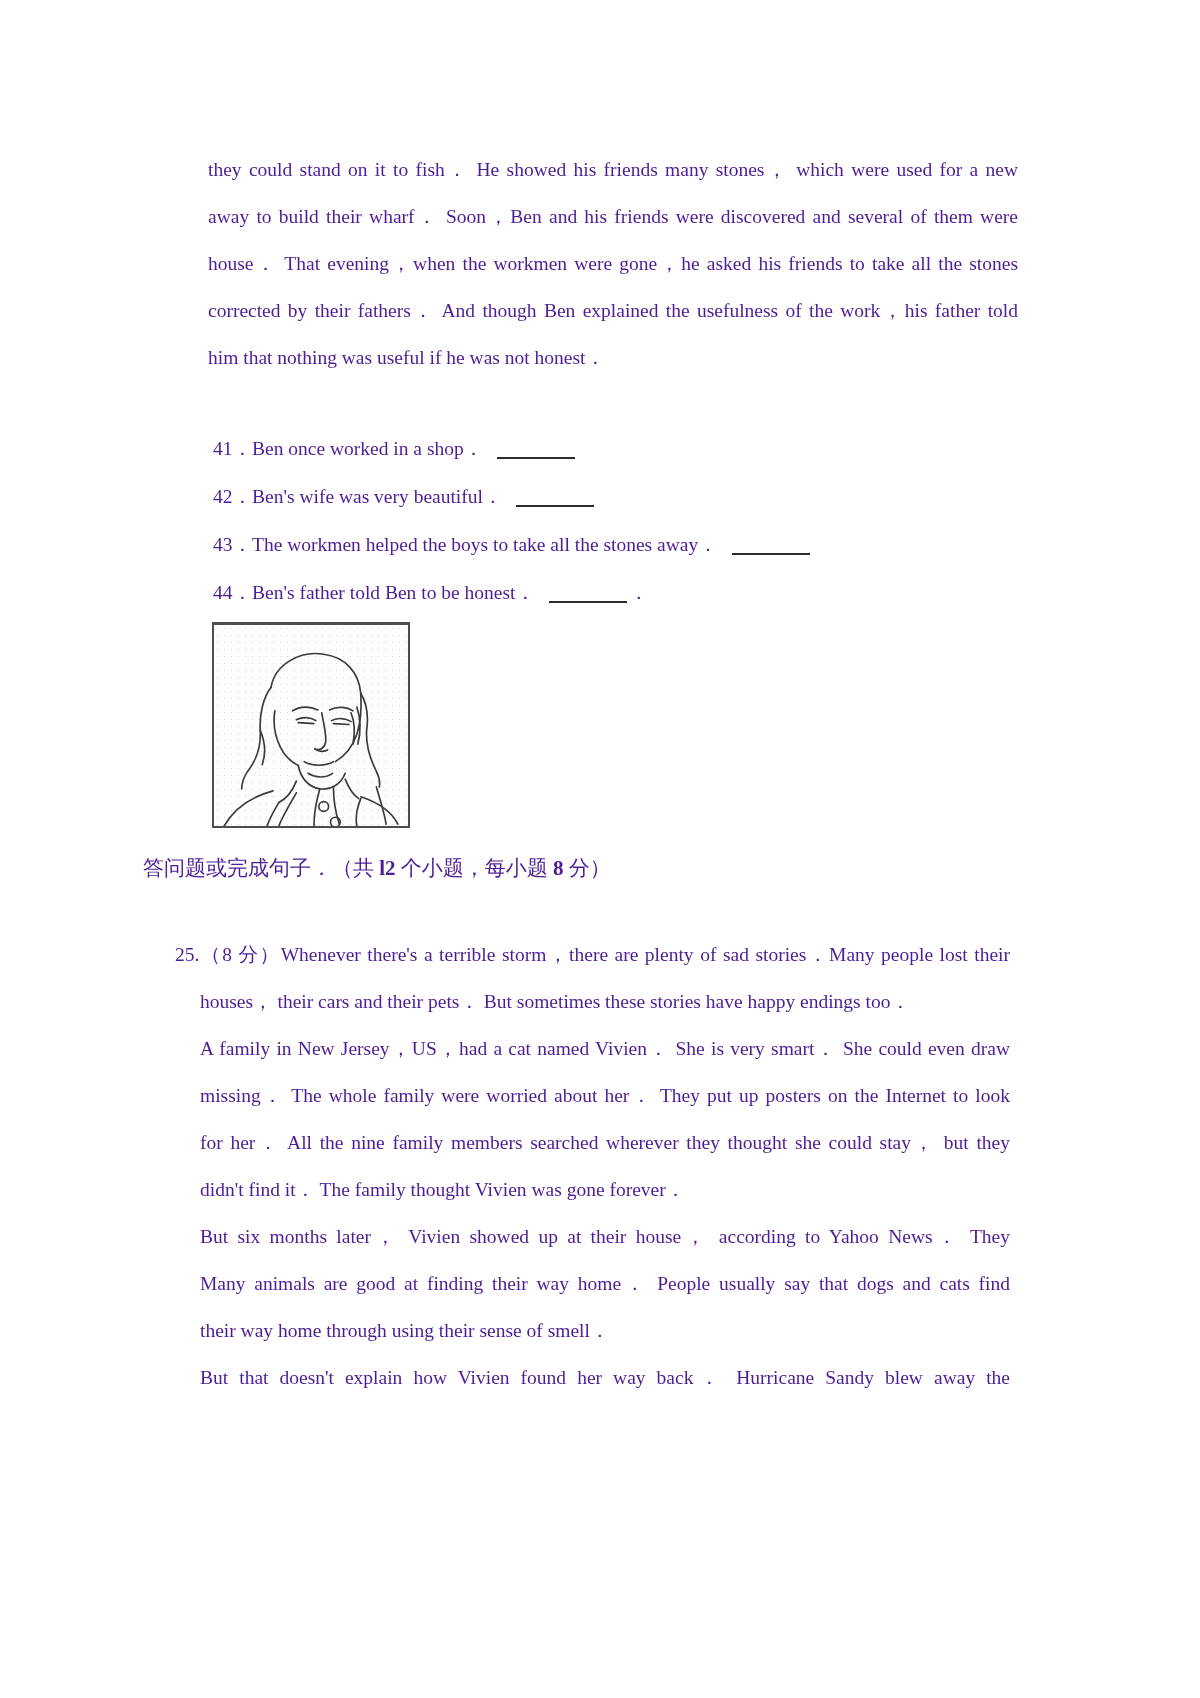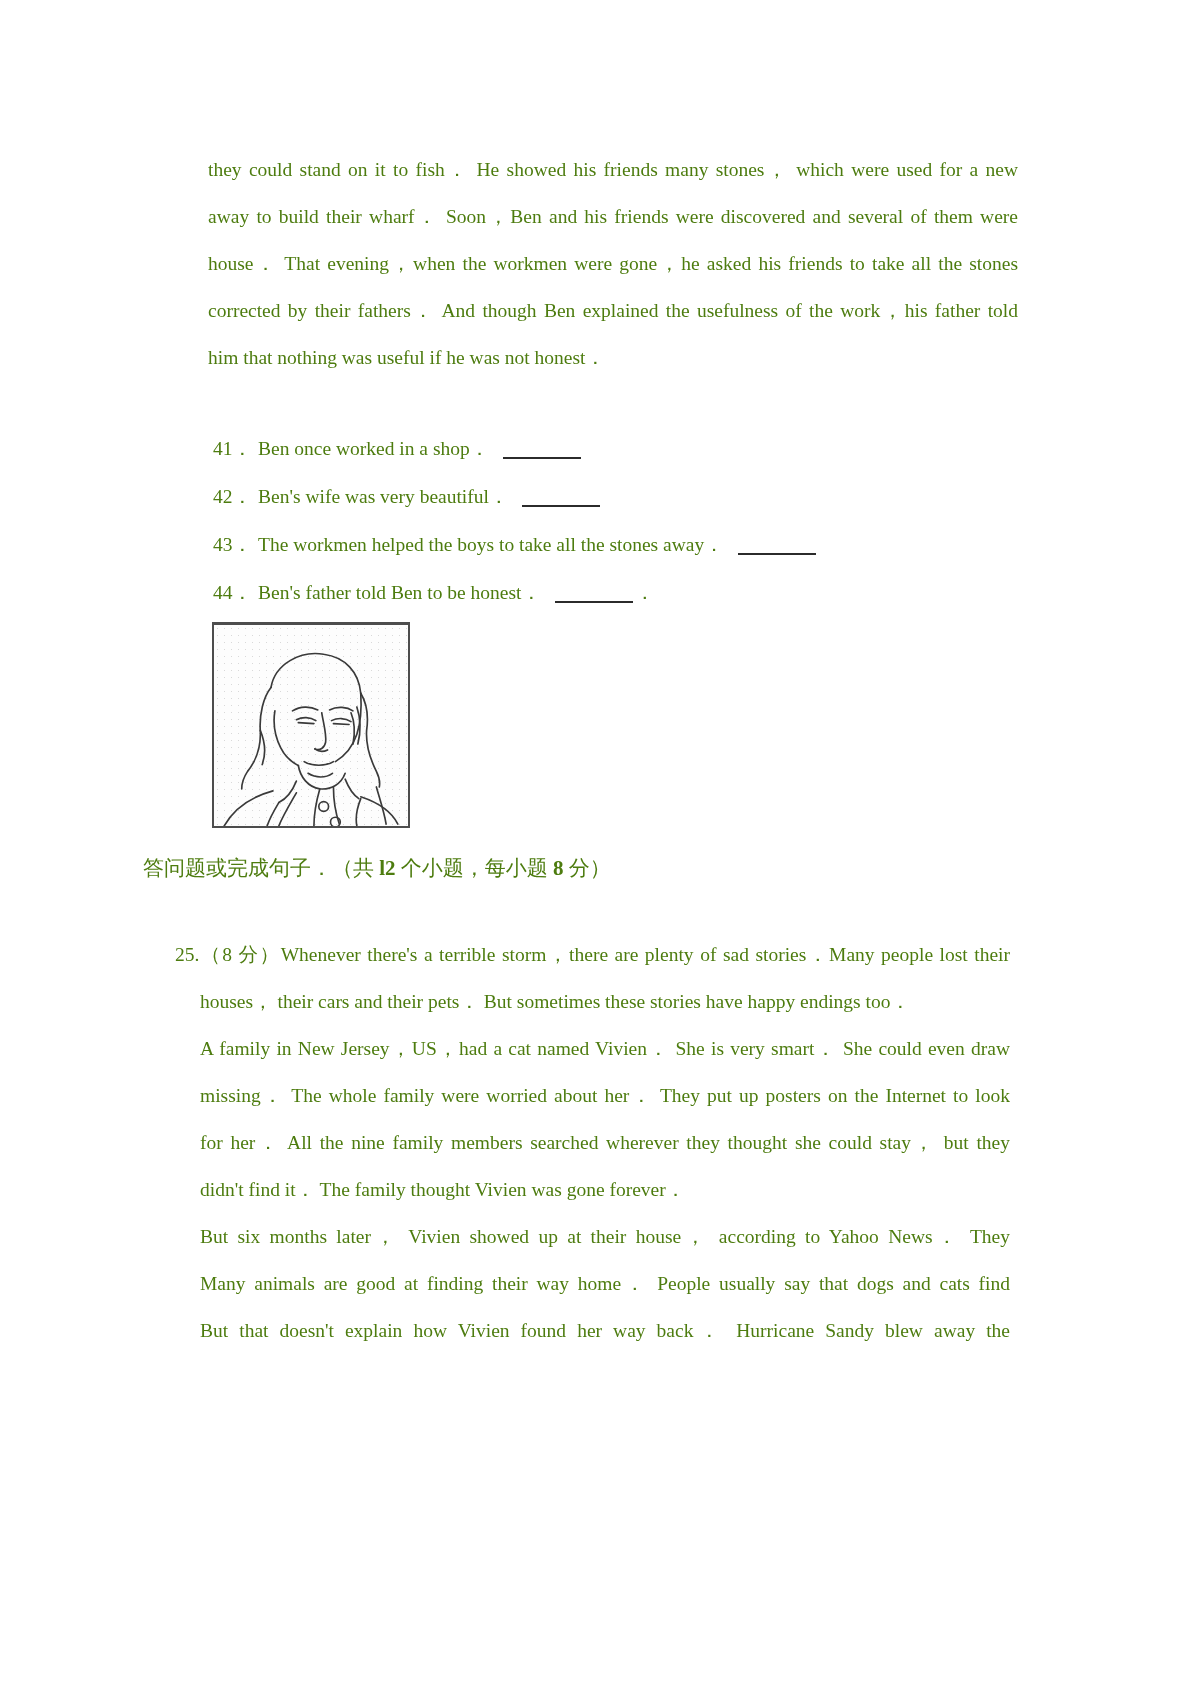--- a/index.html
+++ b/index.html
@@ -1,26 +1,26 @@
 <!DOCTYPE html>
 <html><head>
 <meta charset="utf-8">
 <style>
   html,body{margin:0;padding:0;background:#ffffff;}
   .page{
     position:relative;width:1200px;height:1698px;background:#ffffff;overflow:hidden;
-    font-family:"Liberation Serif","DejaVu Serif",serif;color:#4d7c0f;
+    font-family:"Liberation Serif","DejaVu Serif",serif;color:#4c1d95;
   }
   .textblock{position:absolute;}
   .tline{height:47px;line-height:47px;overflow:hidden;font-size:19.5px;}
   .tline.just{text-align:justify;text-align-last:justify;}
   #ben-paragraph{left:208px;top:146px;width:810px;}
   #questions{left:213px;top:425px;width:805px;}
   .qrow{height:48px;line-height:48px;font-size:19.5px;white-space:nowrap;}
-  .qnum{margin-right:6px;}
+  .qnum{}
   .qblank{
     display:inline-block;width:78px;height:12px;margin-left:14px;margin-bottom:-4px;
     border-bottom:2px solid #2b2b2b;
   }
   .qtail{margin-left:2px;}
   #figure{
     position:absolute;left:212px;top:622px;width:198px;height:206px;box-sizing:border-box;
     border:2px solid #4d4d4d;border-top-width:3px;
     background-color:#fdfdfd;
     background-image:radial-gradient(circle,#d9d9d9 0.9px,rgba(0,0,0,0) 1px);
@@ -104,16 +104,17 @@
 
   <div id="passage" class="textblock">
       <div class="tline just">25.（8 分）Whenever there's a terrible storm，there are plenty of sad stories．Many people lost their</div>
       <div class="tline" style="padding-left: 25px;">houses， their cars and their pets． But sometimes these stories have happy endings too．</div>
       <div class="tline just" style="padding-left: 25px;">A family in New Jersey，US，had a cat named Vivien． She is very smart． She could even draw</div>
       <div class="tline just" style="padding-left: 25px;">missing． The whole family were worried about her． They put up posters on the Internet to look</div>
       <div class="tline just" style="padding-left: 25px;">for her． All the nine family members searched wherever they thought she could stay， but they</div>
       <div class="tline" style="padding-left: 25px;">didn't find it． The family thought Vivien was gone forever．</div>
       <div class="tline just" style="padding-left: 25px;">But six months later， Vivien showed up at their house， according to Yahoo News． They</div>
       <div class="tline just" style="padding-left: 25px;">Many animals are good at finding their way home． People usually say that dogs and cats find</div>
+      <div class="tline" style="padding-left: 25px;">their way home through using their sense of smell．</div>
       <div class="tline just" style="padding-left: 25px;">But that doesn't explain how Vivien found her way back． Hurricane Sandy blew away the</div>
     </div>
 
 </div>
 
 </body></html>

